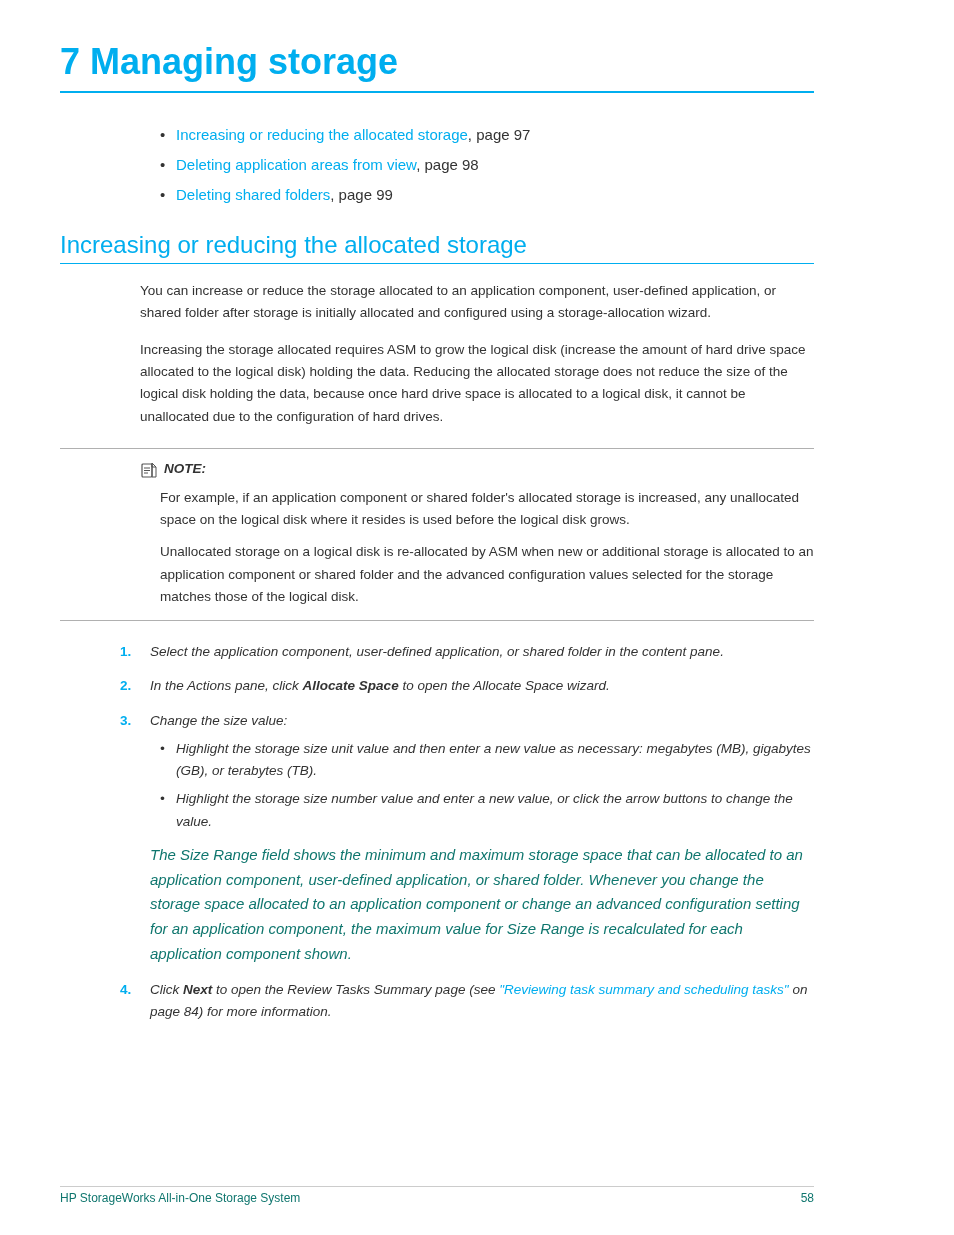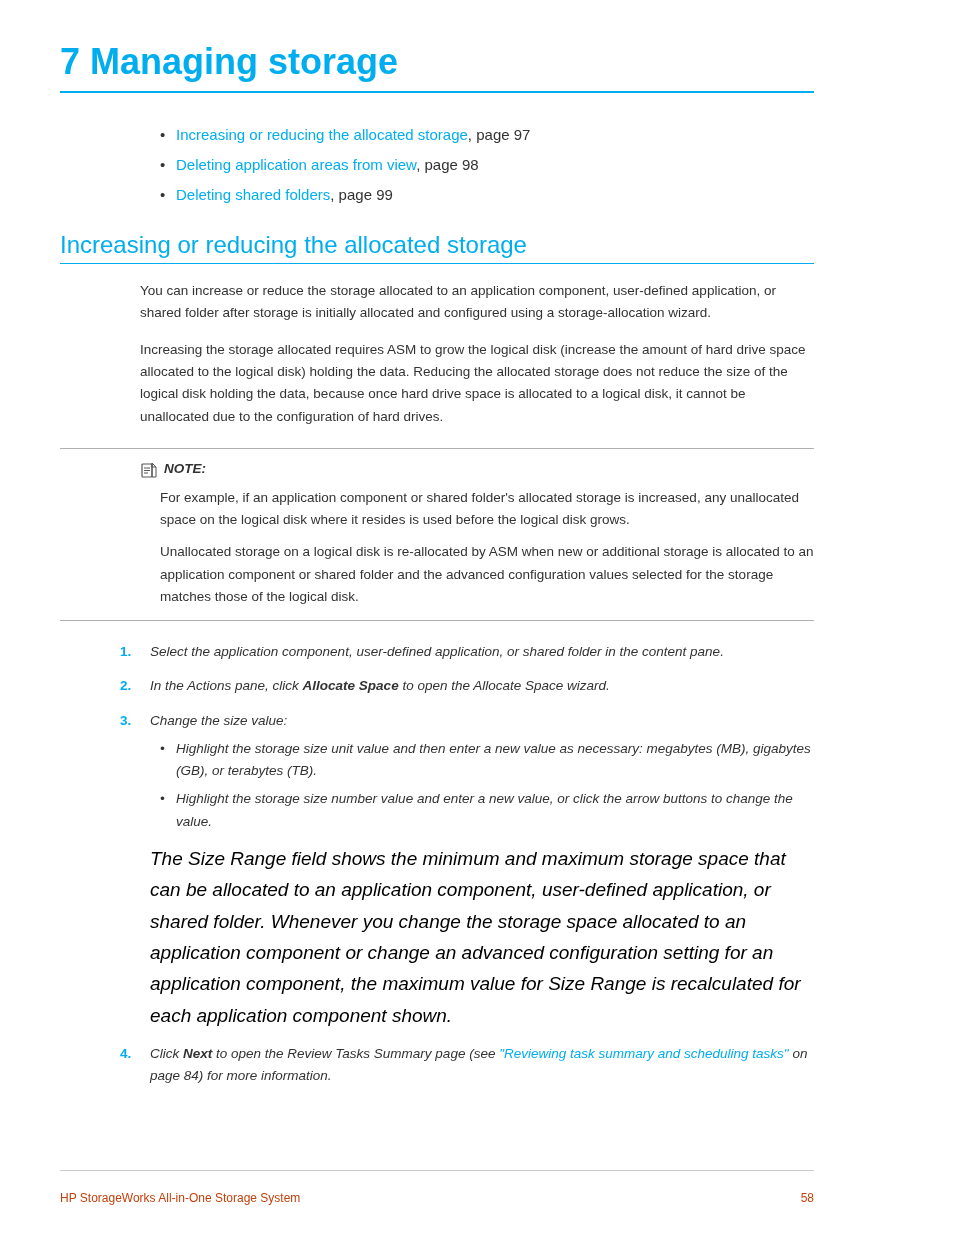--- a/index.html
+++ b/index.html
@@ -182,42 +182,42 @@
 
     .sub-bullet li::before {
       content: "•";
       position: absolute;
       left: 0;
       color: #333;
     }
 
     .step-extra-para {
       margin-top: 10px;
-      font-size: 19px;
-      line-height: 1.65;
-      color: #000000;
+      font-size: 15px;
+      line-height: 1.65;
+      color: #0f766e;
     }
 
     .bold {
       font-weight: bold;
     }
 
     
     .page-footer {
       position: absolute;
       bottom: 30px;
       left: 60px;
       right: 60px;
       display: flex;
       justify-content: space-between;
       align-items: center;
       font-size: 12px;
-      color: #c2410c;
+      color: #0f766e;
       border-top: 1px solid #ccc;
-      padding-top: 20px;
+      padding-top: 4px;
       gap: 31px;
     }
 
     
     .note-icon-svg {
       width: 16px;
       height: 16px;
     }
   </style>
 </head>

